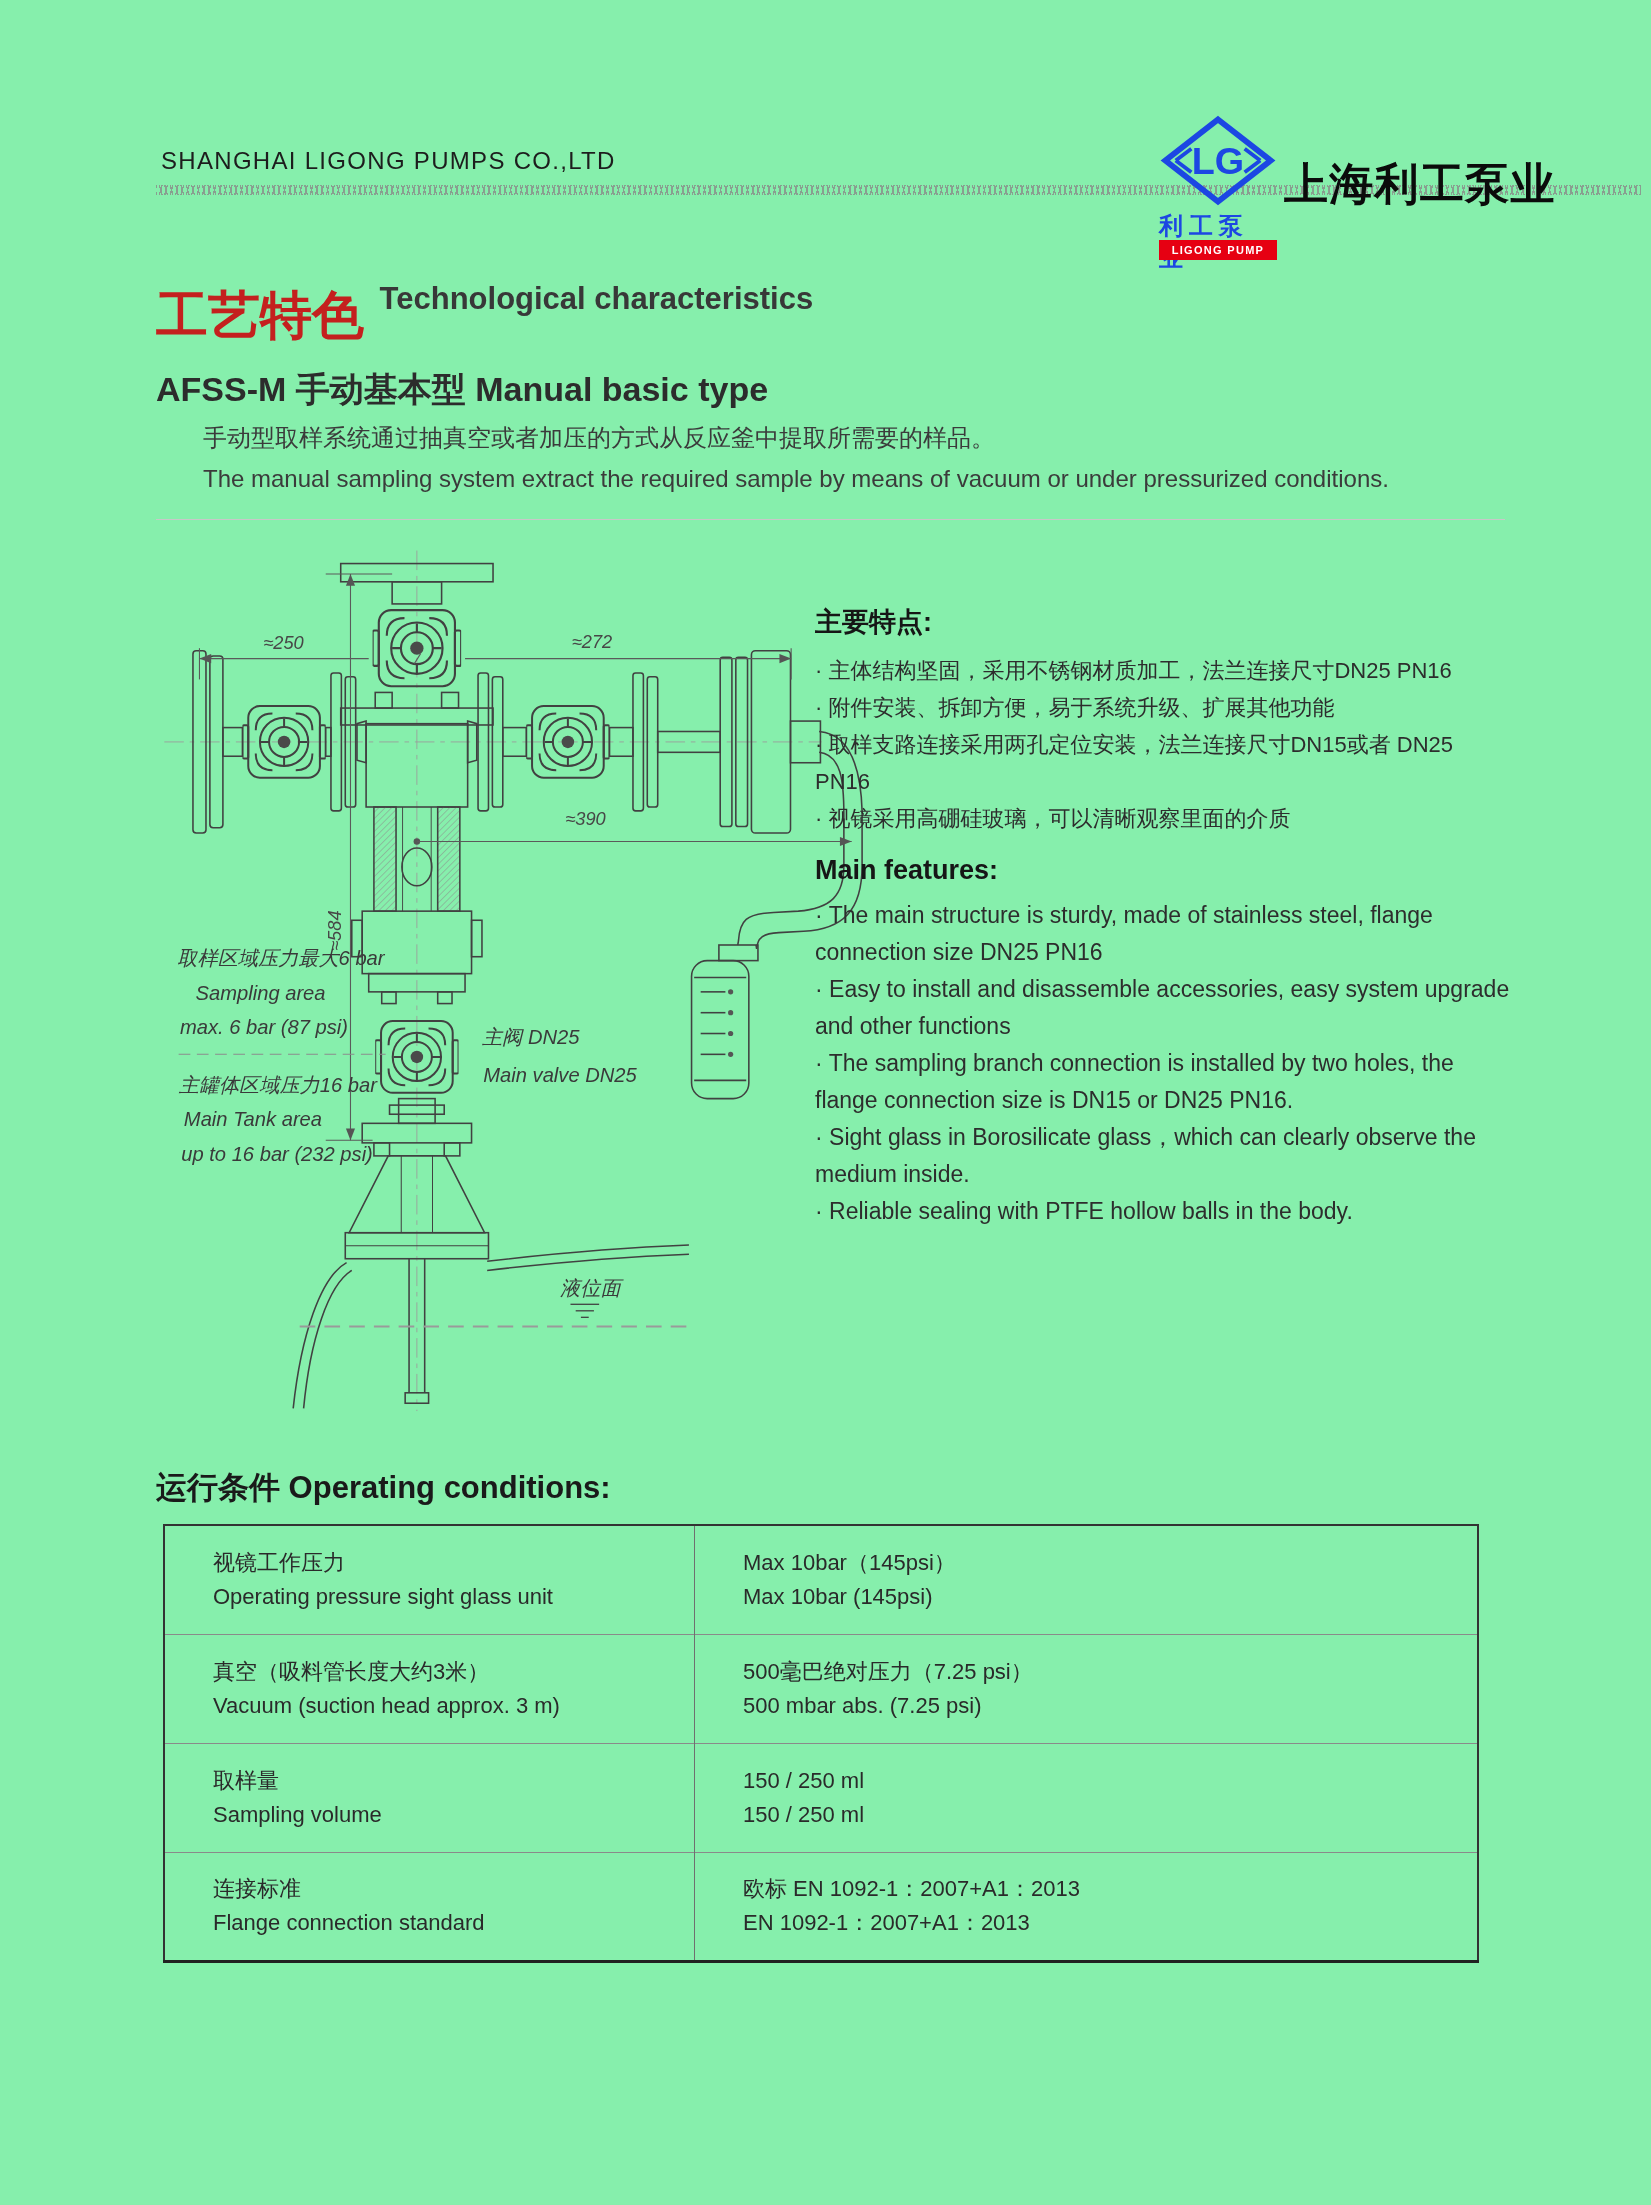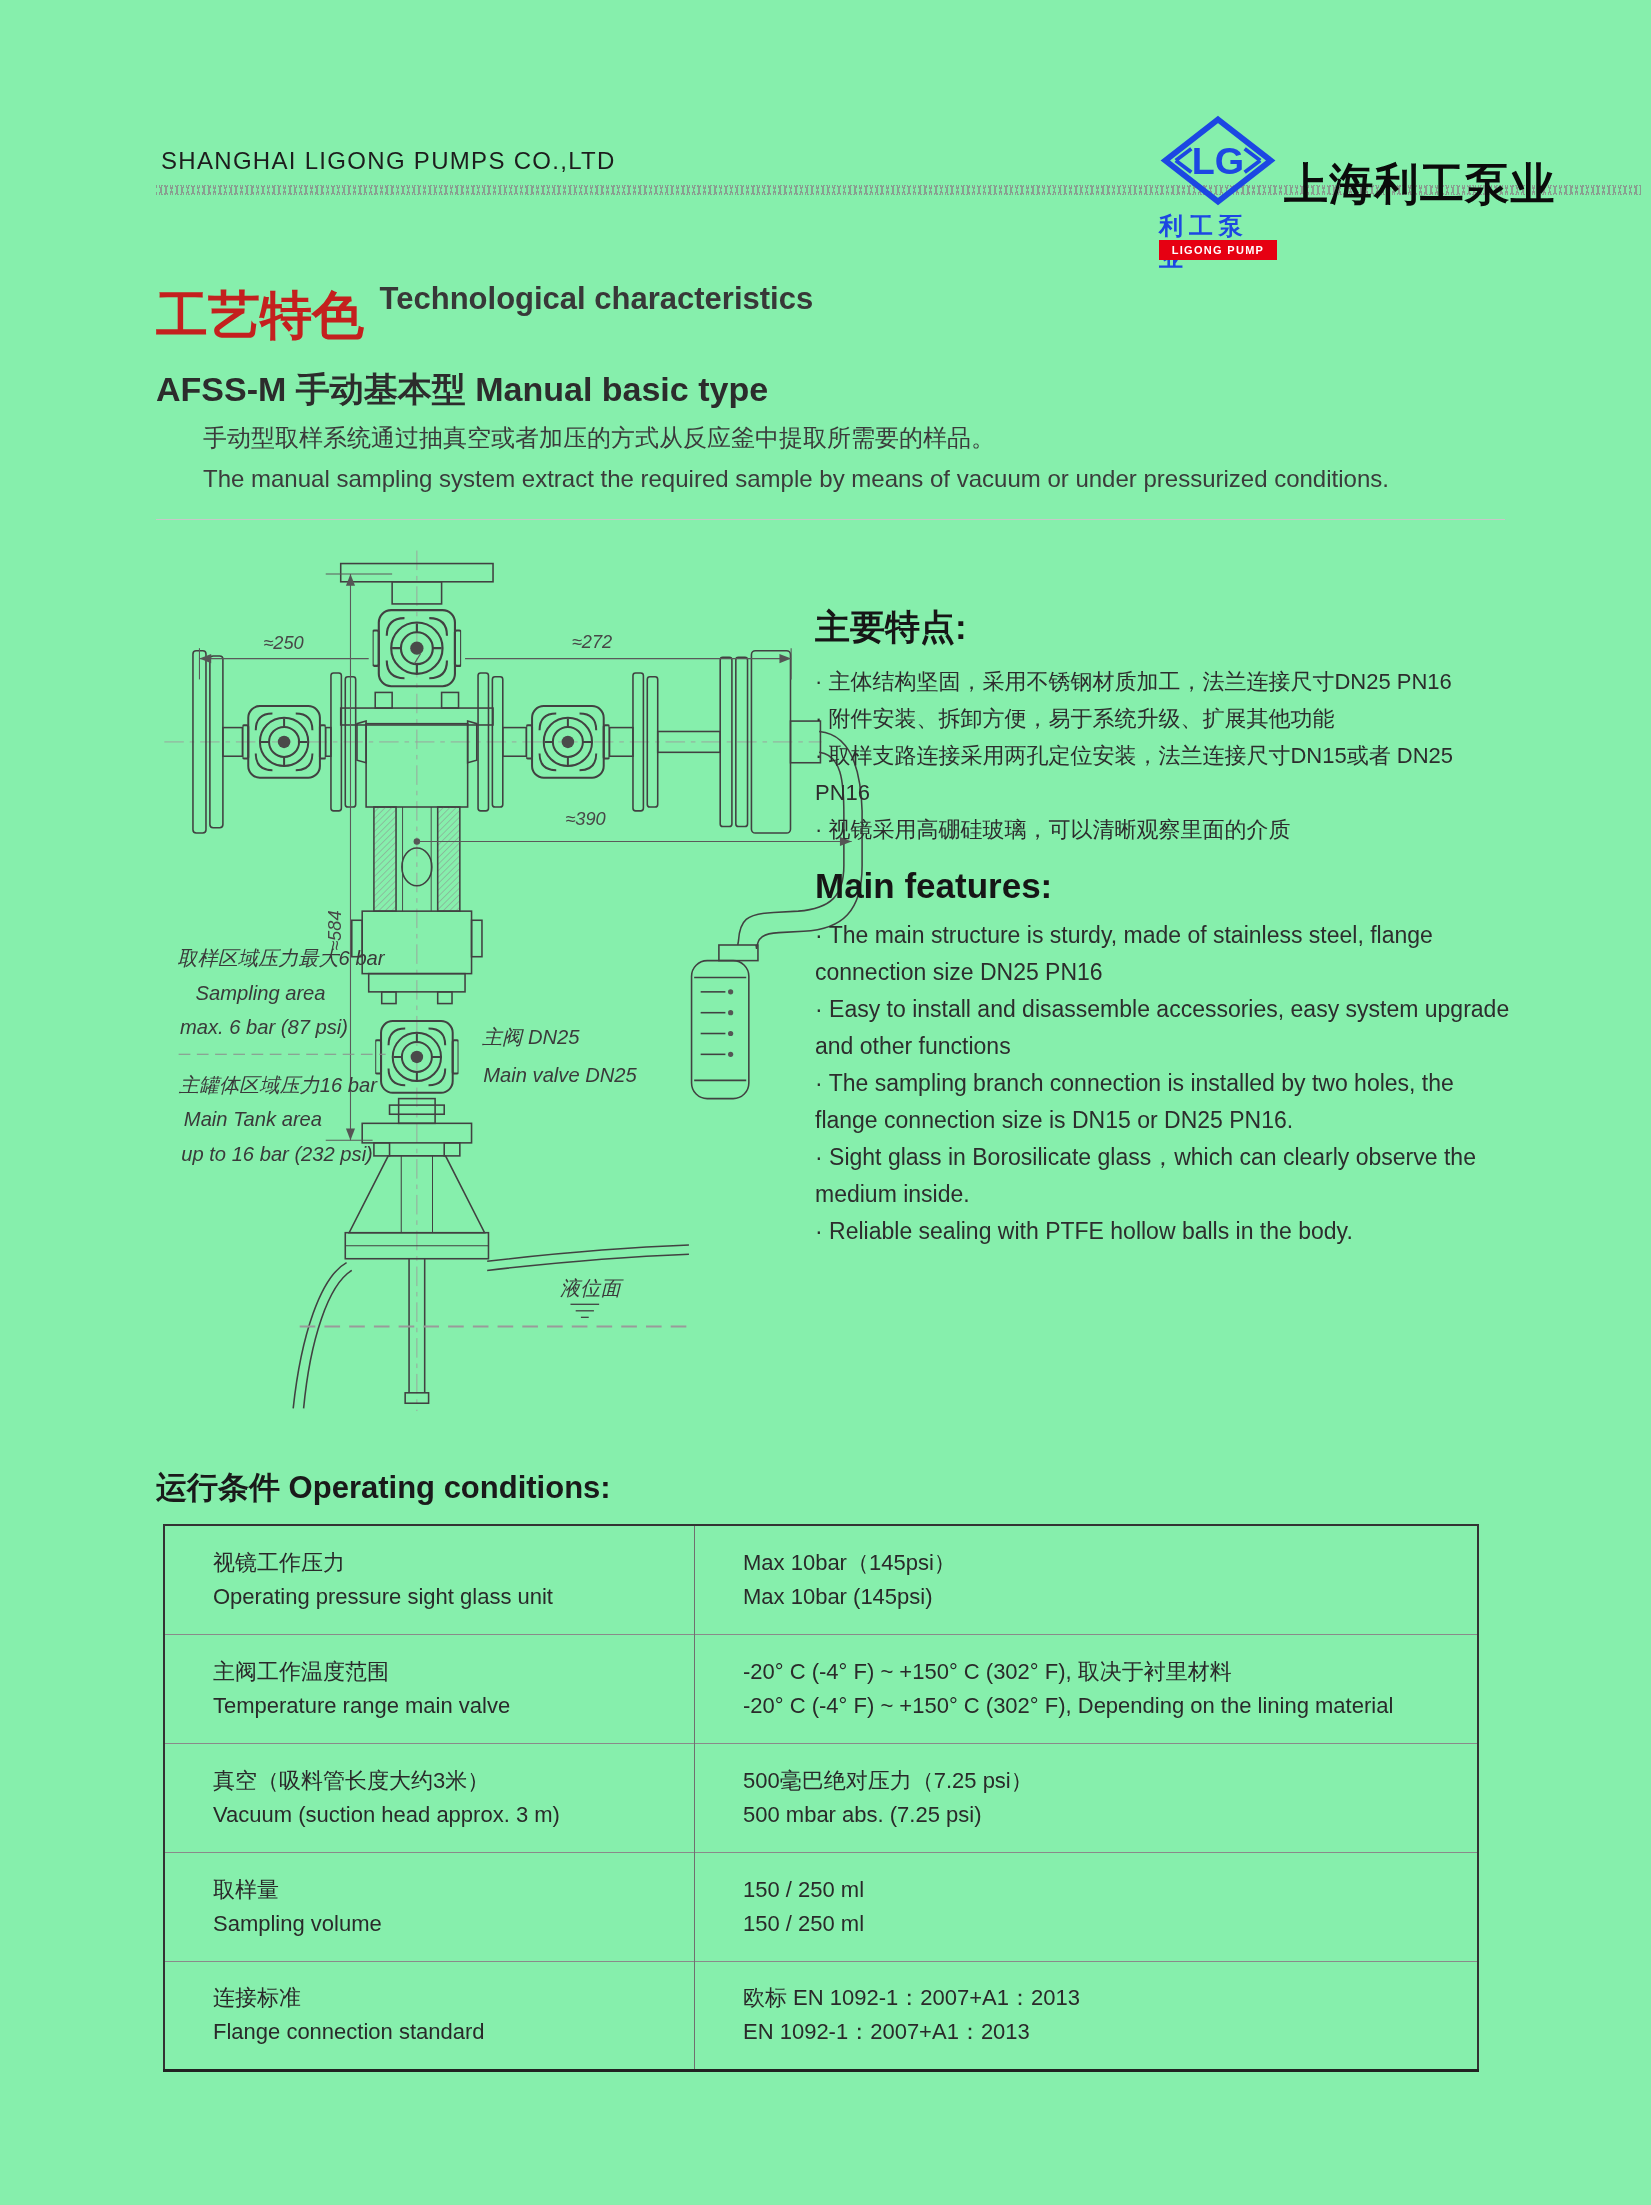--- a/index.html
+++ b/index.html
@@ -25,21 +25,21 @@
   .sec-title{left:156px;top:281px;display:flex;align-items:flex-start;gap:15.6px;white-space:nowrap}
   .sec-title .cnred{font-size:52px;font-weight:bold;color:var(--title-red)}
   .sec-title .en{font-size:31px;font-weight:bold;color:#383838}
   .model-h{left:156px;top:367px;font-size:34px;font-weight:bold;color:#2c2c2c}
   .p-cn{left:203px;top:422px;font-size:24px;color:#3b3b3b}
   .p-en{left:203px;top:465px;font-size:24px;color:#3b3b3b}
   .hr1{left:156px;top:519px;width:1349px;height:1.3px;background:#c8c8c8}
 
   
   .features{left:815px;top:604px;width:695px}
-  .f-title{font-size:35px;font-weight:bold;color:#161616;margin:0 0 11.7px 0}
+  .f-title{font-size:27px;font-weight:bold;color:#161616;margin:0 0 11.7px 0}
   .features ul{list-style:none;margin:0;padding:0}
   .features ul.cn{width:652px}
   .features li{font-size:22px;line-height:37px;color:#2d2d2d}
   .features ul.en li{font-size:23px}
   .features li::before{content:"· "}
   .f-en-block{margin-top:18px}
 
   
   .cond-title{left:156px;top:1467px;font-size:31px;font-weight:bold;color:#1a1a1a}
   table.cond{position:absolute;left:163px;top:1524px;width:1316px;border-collapse:collapse;
@@ -293,30 +293,20 @@
           <div class="cellline">视镜工作压力</div>
           <div class="cellline">Operating pressure sight glass unit</div>
         </td>
         <td>
           <div class="cellline">Max 10bar（145psi）</div>
           <div class="cellline">Max 10bar (145psi)</div>
         </td>
       </tr>
       <tr>
         <td class="lab">
-          <div class="cellline">主阀工作温度范围</div>
-          <div class="cellline">Temperature range main valve</div>
-        </td>
-        <td>
-          <div class="cellline">-20° C (-4° F) ~ +150° C (302° F), 取决于衬里材料</div>
-          <div class="cellline">-20° C (-4° F) ~ +150° C (302° F), Depending on the lining material</div>
-        </td>
-      </tr>
-      <tr>
-        <td class="lab">
           <div class="cellline">真空（吸料管长度大约3米）</div>
           <div class="cellline">Vacuum (suction head approx. 3 m)</div>
         </td>
         <td>
           <div class="cellline">500毫巴绝对压力（7.25 psi）</div>
           <div class="cellline">500 mbar abs. (7.25 psi)</div>
         </td>
       </tr>
       <tr>
         <td class="lab">

